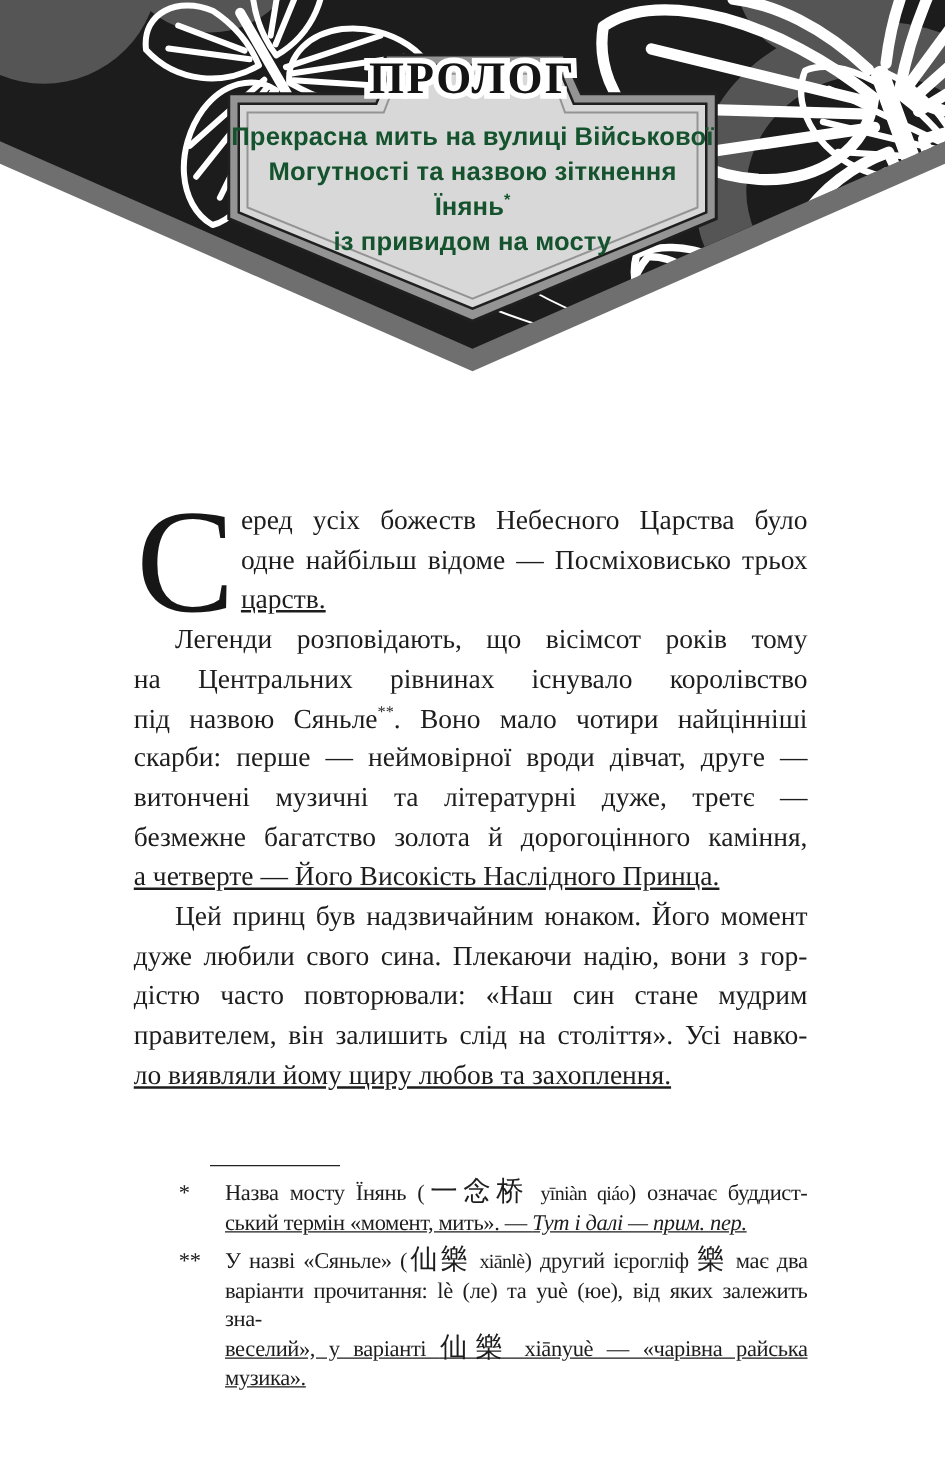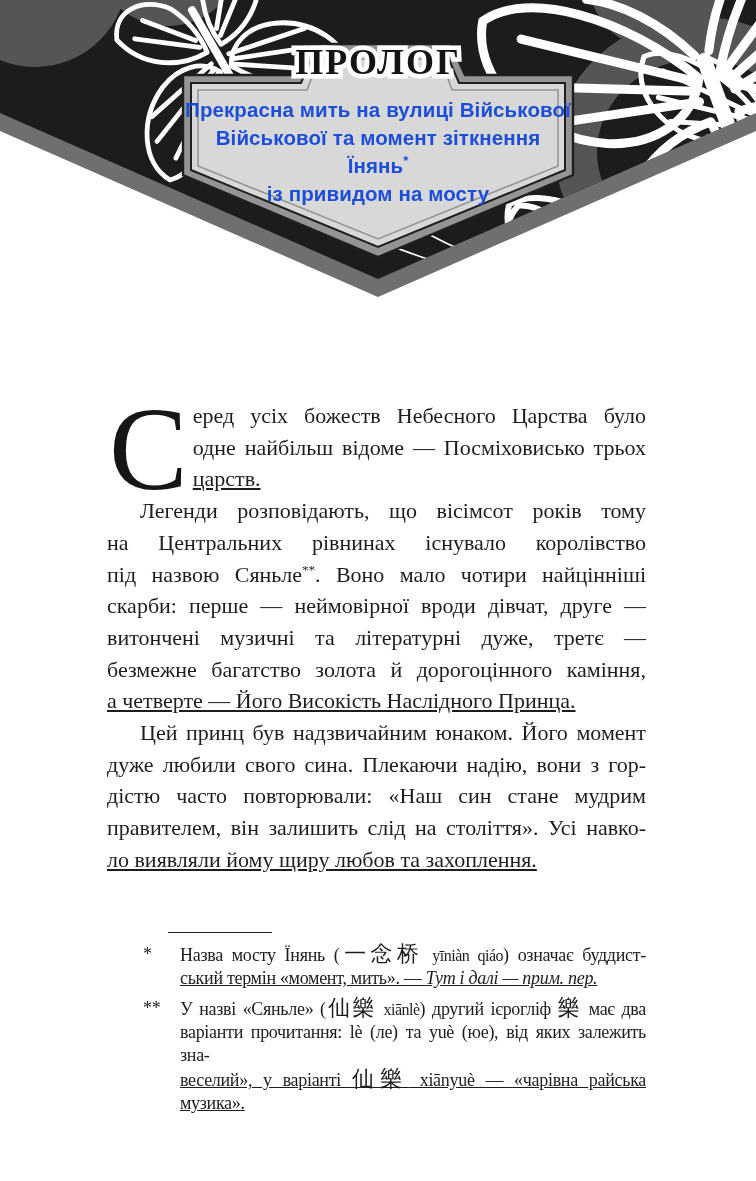--- a/index.html
+++ b/index.html
@@ -28,21 +28,21 @@
   .title-outline{
     color:var(--white,#fff);
     -webkit-text-stroke:9px var(--white,#fff);
     text-shadow:0 0 2px #fff,2px 2px 0 #fff,-2px 2px 0 #fff,2px -2px 0 #fff,-2px -2px 0 #fff;
   }
   .title-fill{color:#141414;}
   
   .subtitle{
     position:absolute;top:96px;left:183px;width:390px;
     font-family:"Liberation Sans", sans-serif;font-weight:bold;
-    font-size:20.5px;line-height:28px;color:#1d4ed8;letter-spacing:0.1px;
+    font-size:20.5px;line-height:28px;color:#14532d;letter-spacing:0.1px;
   }
   .sub-line{text-align:center;}
   .subtitle .sup{font-size:13px;vertical-align:super;line-height:0;}
   
   .body-text{position:absolute;top:400px;left:107px;width:539px;
     font-size:22px;line-height:31.7px;}
   .line{text-align:justify;text-align-last:justify;}
   .line.last{text-align-last:left;text-decoration:underline;}
   .line.indent{text-indent:33px;}
   .dropcap{
@@ -128,21 +128,21 @@
     <polygon class="shield-keyline" points="198,90 307,90 319,59 441,59 452,90 558,90 558,166 378,239 198,166"></polygon>
   </svg>
 
   <div class="title-wrap">
     <span class="title-outline">ПРОЛОГ</span>
     <span class="title-fill">ПРОЛОГ</span>
   </div>
 
   <div class="subtitle" id="subtitle">
       <div class="sub-line"><span>Прекрасна мить на вулиці Військової</span></div>
-      <div class="sub-line"><span>Військової та момент зіткнення</span></div>
+      <div class="sub-line"><span>Могутності та назвою зіткнення</span></div>
       <div class="sub-line"><span>Їнянь</span><span class="sup">*</span></div>
       <div class="sub-line"><span>із привидом на мосту</span></div>
     </div>
 
   <main class="body-text" id="bodytext">
       <div class="para">
         <span class="dropcap">С</span>
         <div class="line"><span>еред усіх божеств Небесного Царства було</span></div>
         <div class="line"><span>одне найбільш відоме — Посміховисько трьох</span></div>
         <div class="line last"><span>царств.</span></div>

